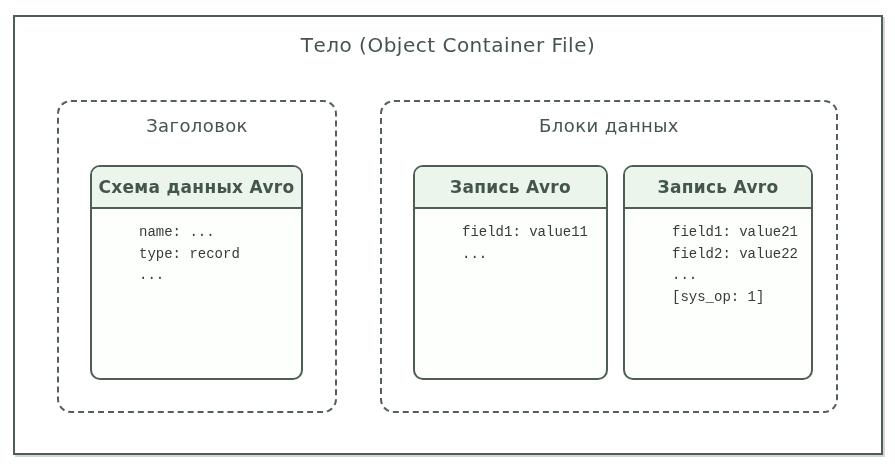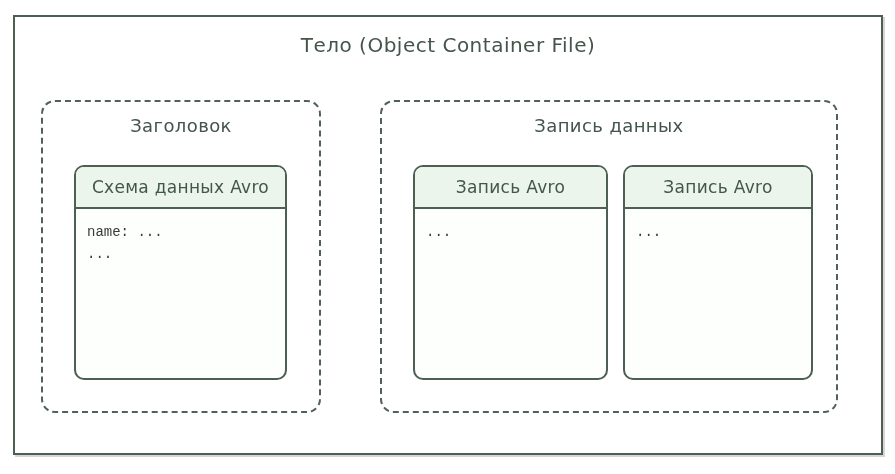--- a/index.html
+++ b/index.html
@@ -38,21 +38,21 @@
     color: #44554b;
   }
   .dashed-box {
     position: absolute;
     box-sizing: border-box;
     border: 2px dashed #51615a;
     border-radius: 14px;
     background: transparent;
   }
   .dashed-left {
-    left: 26px;
+    left: 42px;
     top: 83px;
     width: 280px;
     height: 313px;
   }
   .dashed-right {
     left: 365px;
     top: 83px;
     width: 458px;
     height: 313px;
   }
@@ -81,64 +81,71 @@
     box-sizing: border-box;
     height: 42px;
     background: #ebf5eb;
     border-bottom: 2px solid #4d5e53;
     display: flex;
     align-items: center;
     justify-content: center;
     font-size: 17px;
     letter-spacing: 0.3px;
     color: #44554b;
+    font-weight: bold;
   }
   .node-body {
     padding: 13px 11px;
     font-family: "Liberation Mono", "DejaVu Sans Mono", monospace;
     font-size: 14px;
     line-height: 21.5px;
     color: #3a3a3a;
   }
   .code-line {
     white-space: pre;
+    margin-left: 36px;
   }
 </style>
 </head>
 <body>
 
 <div class="canvas">
   <div class="outer-box">
 
     <div class="outer-title">Тело (Object Container File)</div>
 
     <div class="dashed-box dashed-left">
       <div class="section-title">Заголовок</div>
 
       <div class="node node-schema">
         <div class="node-header">Схема данных Avro</div>
         <div class="node-body">
           <div class="code-line">name: ...</div>
+          <div class="code-line">type: record</div>
           <div class="code-line">...</div>
         </div>
       </div>
     </div>
 
     <div class="dashed-box dashed-right">
-      <div class="section-title">Запись данных</div>
+      <div class="section-title">Блоки данных</div>
 
       <div class="node node-record1">
         <div class="node-header">Запись Avro</div>
         <div class="node-body">
+          <div class="code-line">field1: value11</div>
           <div class="code-line">...</div>
         </div>
       </div>
 
       <div class="node node-record2">
         <div class="node-header">Запись Avro</div>
         <div class="node-body">
+          <div class="code-line">field1: value21</div>
+          <div class="code-line">field2: value22</div>
           <div class="code-line">...</div>
+          <div class="code-line">[sys_op: 1]</div>
         </div>
       </div>
     </div>
 
   </div>
 </div>
 
 </body></html>

